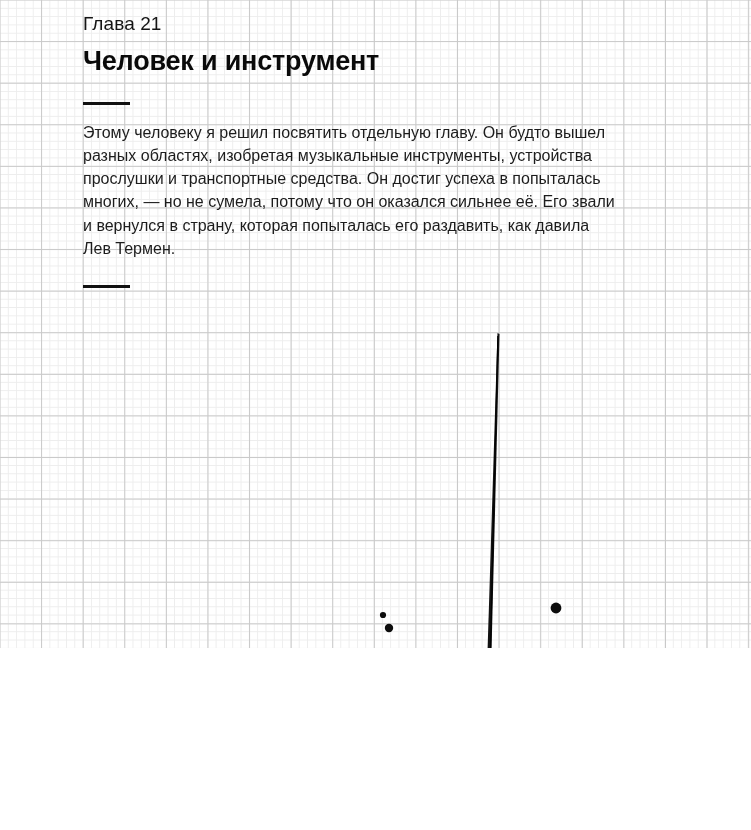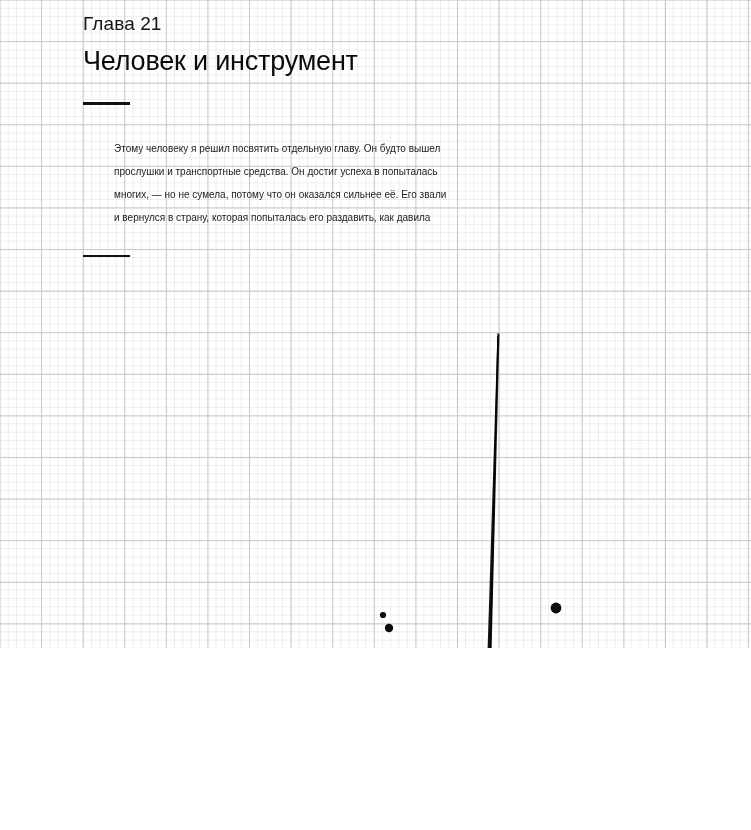--- a/index.html
+++ b/index.html
@@ -41,42 +41,41 @@
     line-height: 24px;
     color: #141414;
     letter-spacing: 0.1px;
     padding-top: 12px;
     white-space: nowrap;
   }
 
   .chapter-title {
     font-size: 27px;
     line-height: 34px;
-    font-weight: normal;
+    font-weight: bold;
     color: #0a0a0a;
     letter-spacing: -0.2px;
     margin-top: 8px;
     white-space: nowrap;
   }
 
   .rule {
     width: 47px;
     height: 2.6px;
     background: #111111;
   }
   .rule-top { margin-top: 24px; }
   .rule-bottom { margin-top: 25px; }
 
   .body-text {
-    margin-top: 32px;
-    font-size: 10px;
+    margin-top: 16px;
+    font-size: 16px;
     line-height: 23.3px;
     color: #1c1c1c;
     width: 560px;
-    padding-left: 31px;
   }
   .body-text .ln { display: block; white-space: nowrap; }
 
   #illustration {
     position: absolute;
     left: 0;
     top: 0;
     width: 751px;
     height: 830px;
     pointer-events: none;
@@ -89,23 +88,25 @@
 
   <div class="text-col">
     <div class="chapter-label">Глава 21</div>
 
     <div class="chapter-title">Человек и инструмент</div>
 
     <div class="rule rule-top"></div>
 
     <div class="body-text">
       <span class="ln">Этому человеку я решил посвятить отдельную главу. Он будто вышел</span>
+      <span class="ln">разных областях, изобретая музыкальные инструменты, устройства</span>
       <span class="ln">прослушки и транспортные средства. Он достиг успеха в попыталась</span>
       <span class="ln">многих, — но не сумела, потому что он оказался сильнее её. Его звали</span>
       <span class="ln">и вернулся в страну, которая попыталась его раздавить, как давила</span>
+      <span class="ln">Лев Термен.</span>
     </div>
 
     <div class="rule rule-bottom"></div>
   </div>
 
   <svg id="illustration" viewBox="0 0 751 830">
     <defs>
       <clipPath id="frontFaceClip">
         <polygon points="365,692 545,690 548,700 543,745 365,760"></polygon>
       </clipPath>

